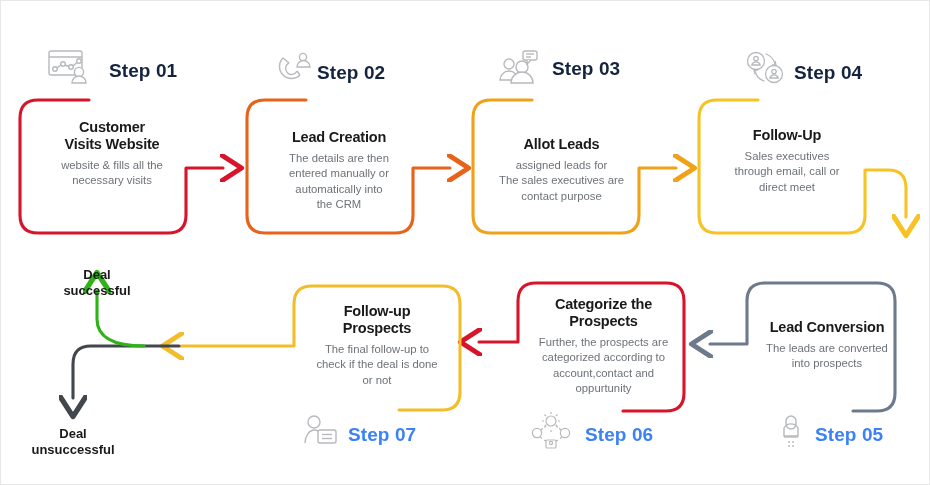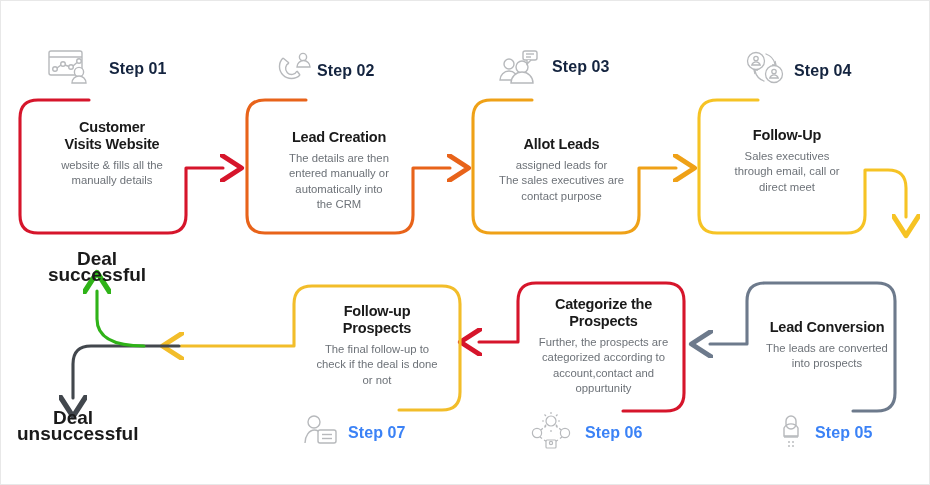--- a/index.html
+++ b/index.html
@@ -23,36 +23,37 @@
   }
   .card-desc{
     color:#6d7278;
     font-size:11.3px;
     line-height:15.4px;
     margin-top:5px;
   }
   .steplabel{
     position:absolute;
     font-weight:bold;
-    font-size:16px;
+    font-size:19px;
     letter-spacing:0.1px;
     white-space:nowrap;
     text-align:center;
   }
   .steplabel.top{color:#14243f;}
   .steplabel.bottom{color:#3b82f6;}
   .stepicon{position:absolute;}
   .endlabel{
     position:absolute;
     font-weight:bold;
-    font-size:19px;
+    font-size:13px;
     line-height:16px;
     color:#1a1a1a;
     text-align:center;
     white-space:pre-line;
+    margin-top:16px;
   }
 </style>
 </head>
 <body>
 
 <div id="canvas">
 
   <svg id="flow-svg" viewBox="0 0 930 485">
     <defs>
       <marker id="ar-red" markerWidth="9" markerHeight="9" refX="1" refY="4.5" orient="auto" markerUnits="strokeWidth">
@@ -213,21 +214,21 @@
   <div class="steplabel bottom" style="left:584px;top:423px;">Step 06</div>
   <div class="steplabel bottom" style="left:347px;top:423px;">Step 07</div>
 
   <div class="card" style="left:32px;top:118px;width:158px;">
     <div class="card-title">
       <div>Customer</div>
       <div>Visits Website</div>
     </div>
     <div class="card-desc">
       <div>website &amp; fills all the</div>
-      <div>manually details</div>
+      <div>necessary visits</div>
     </div>
   </div>
 
   <div class="card" style="left:258px;top:128px;width:160px;">
     <div class="card-title">
       <div>Lead Creation</div>
     </div>
     <div class="card-desc">
       <div>The details are then</div>
       <div>entered manually or</div>

